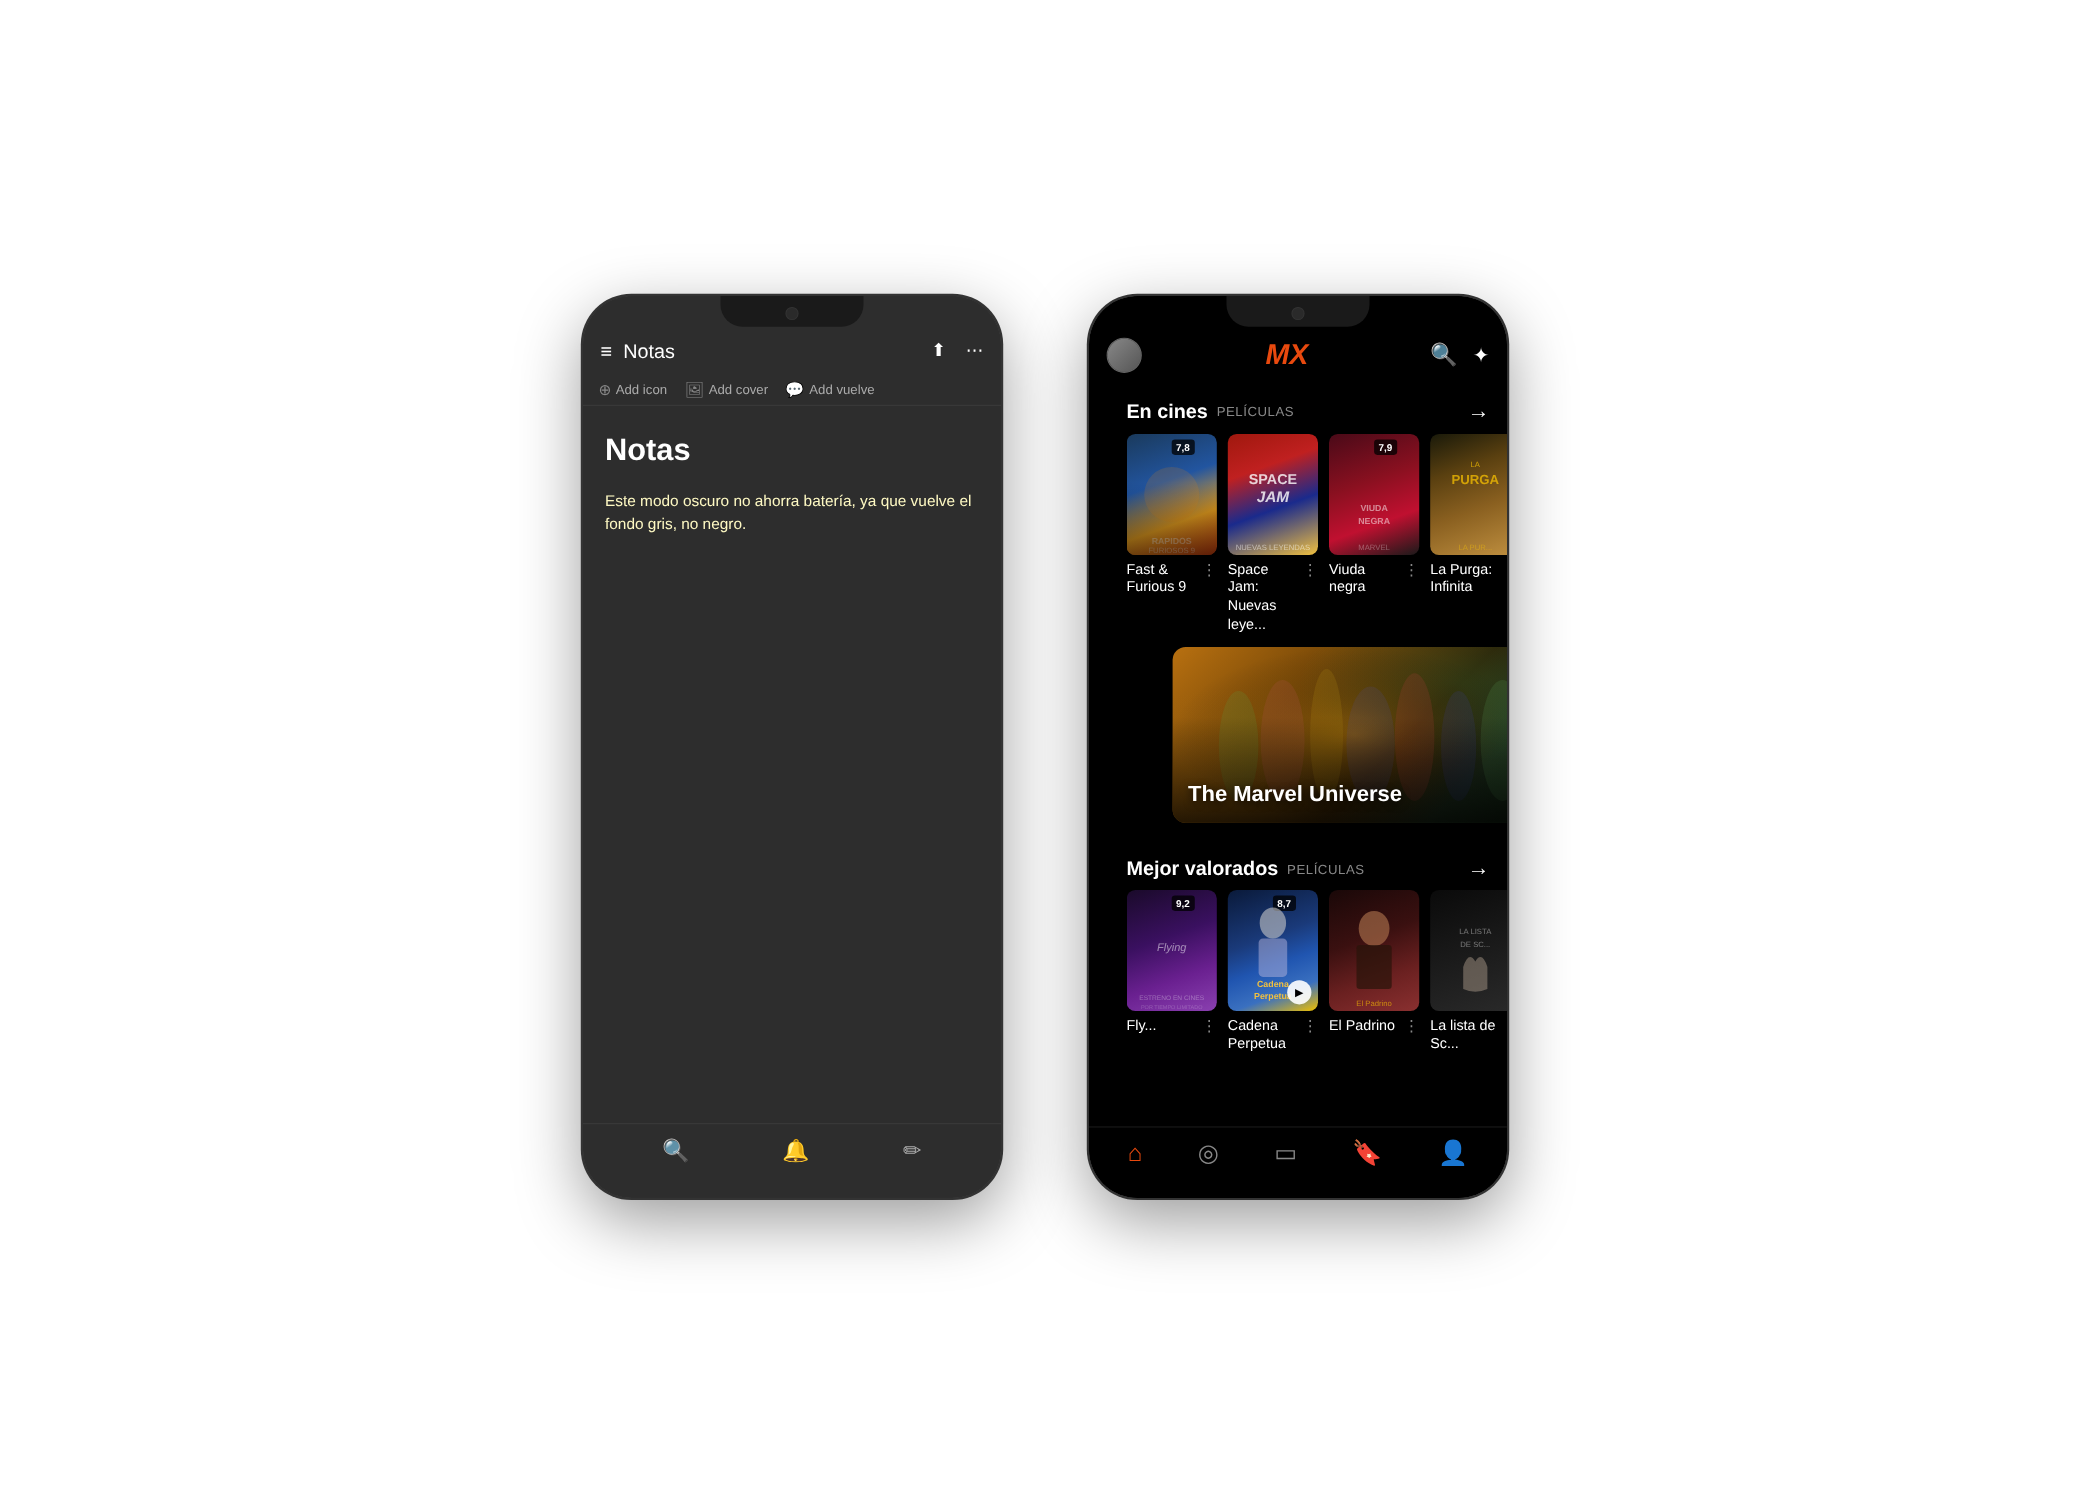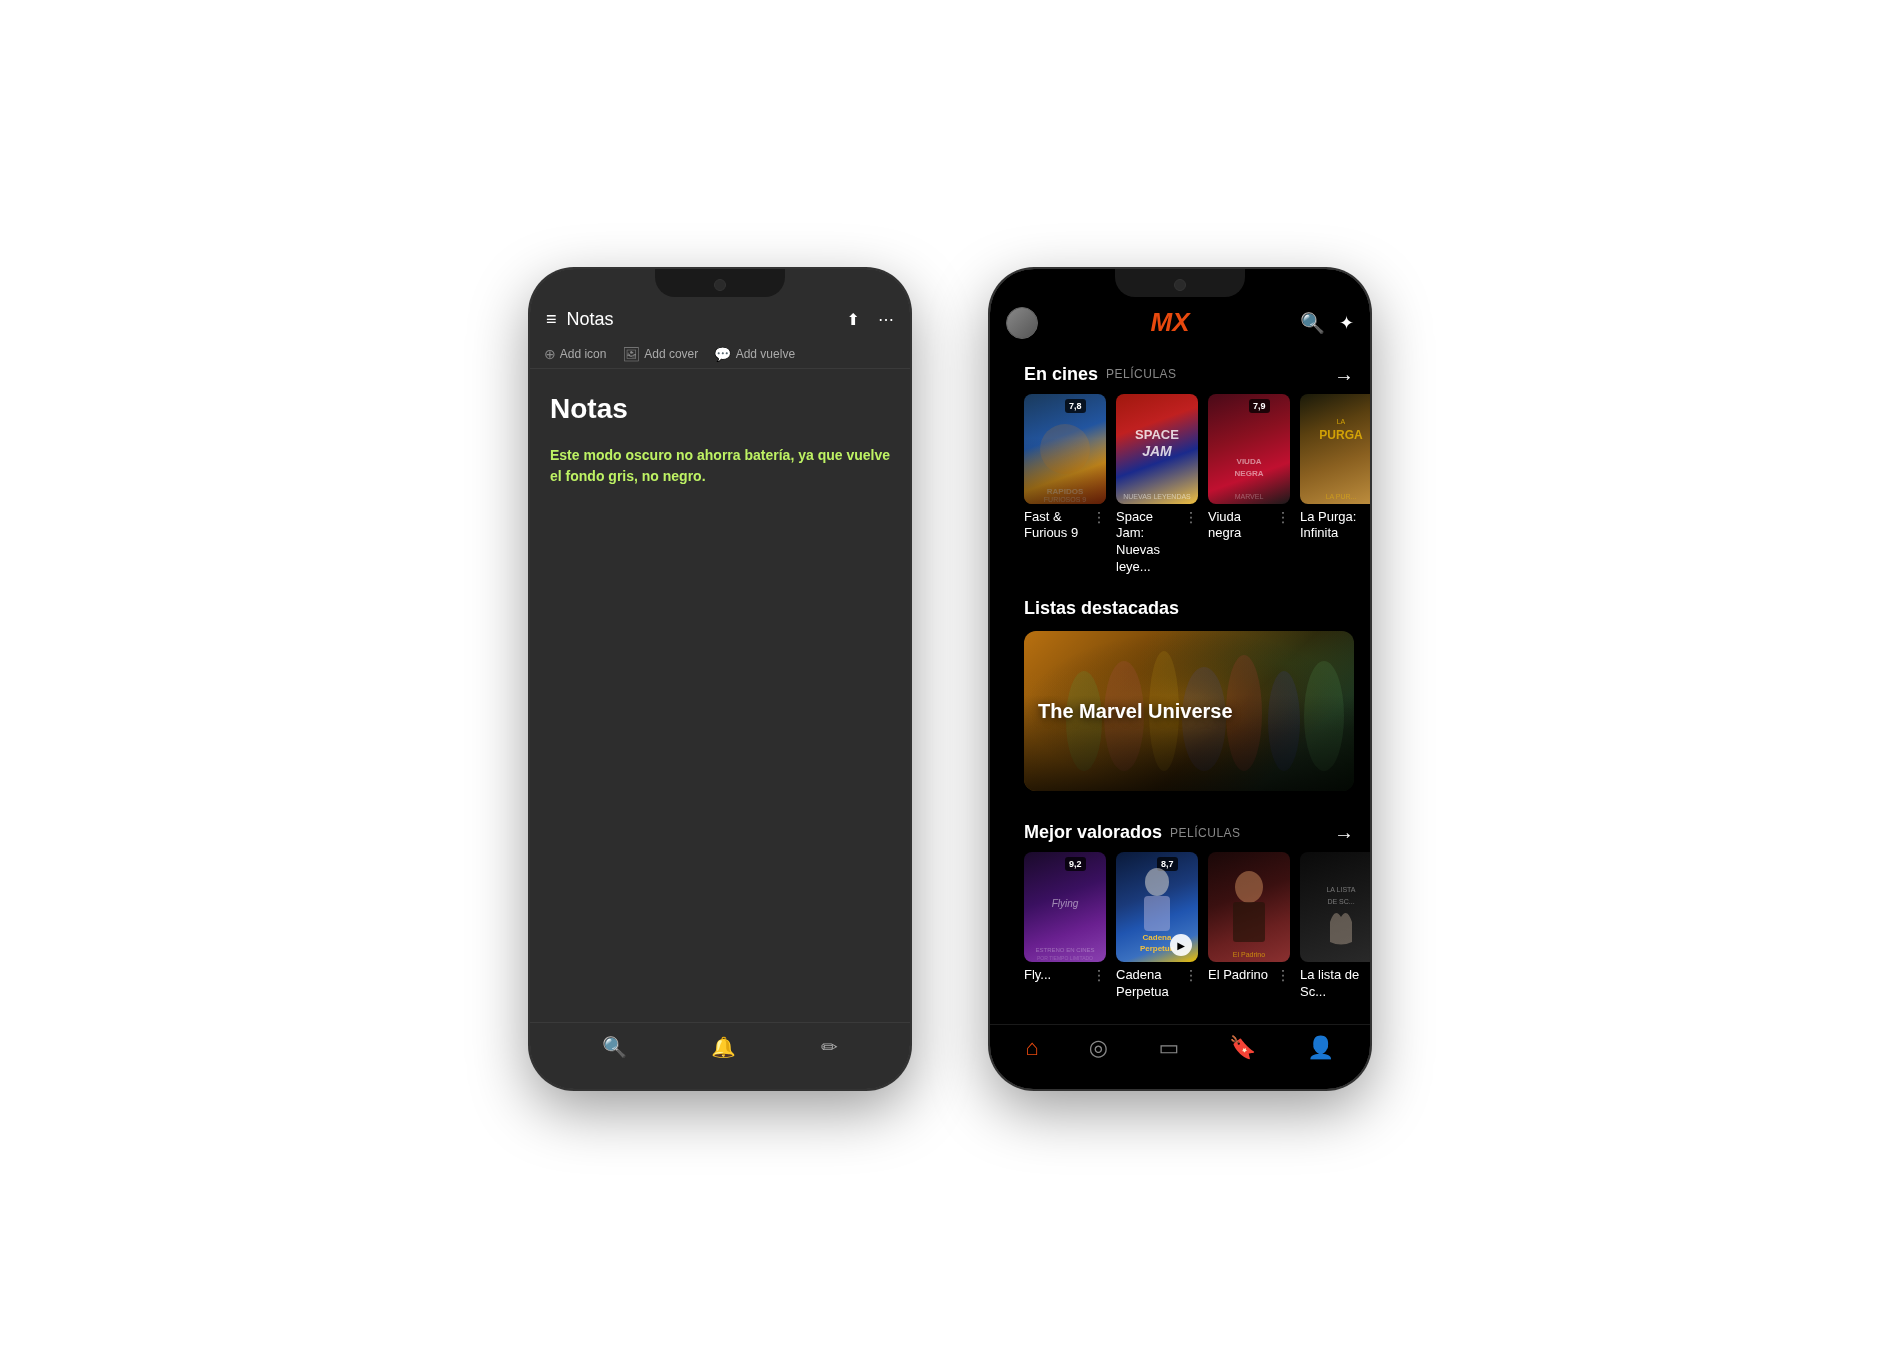--- a/index.html
+++ b/index.html
@@ -132,24 +132,23 @@
       flex: 1;
       padding: 24px 20px;
     }
     .notas-content h1 {
       color: #fff;
       font-size: 28px;
       font-weight: 700;
       margin-bottom: 20px;
     }
     .notas-content p {
-      color: #bef264;
+      color: #fef9c3;
       font-size: 14px;
       line-height: 1.5;
-      font-weight: bold;
     }
     .notas-bottom-nav {
       display: flex;
       justify-content: space-around;
       padding: 12px 30px 30px;
       border-top: 1px solid #3a3a3a;
     }
     .notas-bottom-nav .nav-icon {
       color: #aaa;
       font-size: 20px;
@@ -297,22 +296,23 @@
       margin-top: 4px;
     }
     .featured-card {
       width: 100%;
       height: 160px;
       border-radius: 12px;
       background: linear-gradient(135deg, #b87010 0%, #7a4a08 30%, #2a1a04 60%, #1a2a1a 80%, #0a1a0a 100%);
       position: relative;
       overflow: hidden;
       display: flex;
-      align-items: center;
+      align-items: flex-end;
       padding: 14px;
+      margin-left: 42px;
     }
     .featured-overlay {
       position: absolute;
       inset: 0;
       background: linear-gradient(to top, rgba(0,0,0,0.7) 0%, transparent 60%);
     }
     .featured-title {
       color: #fff;
       font-size: 20px;
       font-weight: 700;
@@ -545,23 +545,20 @@
               </div>
               <div class="movie-info">
                 <span class="movie-name">La Purga:<br>Infinita</span>
                 <span class="movie-dots">⋮</span>
               </div>
             </div>
           </div>
 
           <div class="section-gap"></div>
 
-          <div class="section-header">
-            <span class="section-title">Listas destacadas</span>
-          </div>
 
           <div class="featured-section">
             <div class="featured-card">
               <div class="featured-figures">
                 <svg width="100%" height="160" style="position:absolute;top:0;left:0;">
 
                   <defs>
                     <radialGradient id="mg1" cx="50%" cy="50%">
                       <stop offset="0%" stop-color="#d4900a" stop-opacity="0.4"></stop>
                       <stop offset="100%" stop-color="transparent"></stop>

